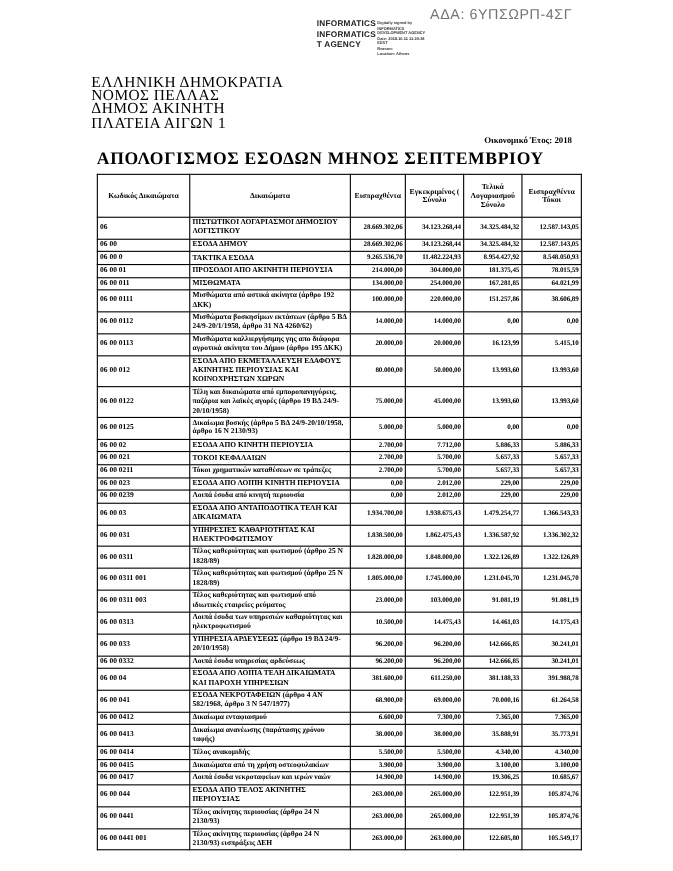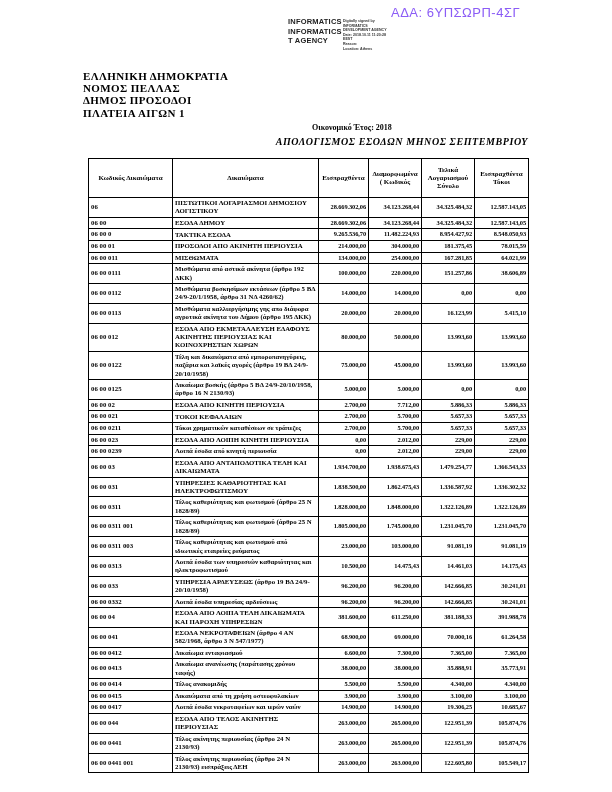--- a/index.html
+++ b/index.html
@@ -1,34 +1,34 @@
 <!DOCTYPE html>
 <html><head>
 <meta charset="utf-8">
 <style>
   html,body{margin:0;padding:0;}
   body{width:612px;height:792px;background:#ffffff;font-family:"Liberation Serif",serif;color:#000;}
   .page{position:relative;width:612px;height:792px;background:#fff;overflow:hidden;}
 
   .ada{position:absolute;left:391px;top:5px;font-family:"Liberation Sans",sans-serif;
-       font-size:13px;letter-spacing:.5px;color:#8b5cf6;}
+       font-size:13px;letter-spacing:.5px;color:#737373;}
 
   .stamp{position:absolute;left:288px;top:17px;width:120px;}
   .stamp-agency{position:absolute;left:0;top:0;width:56px;font-family:"Liberation Sans",sans-serif;
        font-weight:bold;font-size:7.5px;line-height:9.5px;letter-spacing:.2px;color:#222;}
   .stamp-sig{position:absolute;left:55px;top:2px;width:64px;font-family:"Liberation Sans",sans-serif;
        font-size:3.6px;line-height:4.6px;color:#333;font-weight:bold;}
 
-  .letterhead{position:absolute;left:83px;top:70px;font-weight:bold;font-size:11px;
+  .letterhead{position:absolute;left:83px;top:70px;font-weight:normal;font-size:14px;
        line-height:12.2px;letter-spacing:.4px;}
 
-  .fiscal-year{position:absolute;left:312px;top:123px;width:220px;text-align:left;
+  .fiscal-year{position:absolute;left:300px;top:123px;width:220px;text-align:right;
        font-weight:bold;font-size:8px;}
-  .report-title{position:absolute;left:88px;top:136px;width:440px;text-align:right;
-       font-weight:bold;font-size:10px;letter-spacing:.6px;font-style:italic;}
+  .report-title{position:absolute;left:88px;top:136px;width:440px;text-align:left;
+       font-weight:bold;font-size:16px;letter-spacing:.6px;}
 
   table.report{position:absolute;left:88px;top:158px;width:440px;border-collapse:collapse;
        table-layout:fixed;font-size:6.8px;font-weight:bold;}
   table.report th, table.report td{border:1.5px solid #000;padding:1px 2px;vertical-align:middle;
        overflow:hidden;}
   table.report th{text-align:center;font-size:7px;line-height:8.2px;height:36px;font-weight:bold;}
   td.c-code{width:80px;text-align:left;line-height:8.6px;vertical-align:bottom;white-space:nowrap;}
   td.c-desc{width:142px;text-align:left;line-height:8.4px;vertical-align:bottom;}
   td.c-num{width:48px;text-align:right;line-height:8.6px;vertical-align:bottom;
        white-space:nowrap;font-size:6.4px;letter-spacing:-.1px;}
@@ -55,21 +55,21 @@
         <div>Date: 2018.10.11 11:20:28</div>
         <div>EEST</div>
         <div>Reason:</div>
         <div>Location: Athens</div>
       </div>
   </div>
 
   <div class="letterhead">
       <div>ΕΛΛΗΝΙΚΗ ΔΗΜΟΚΡΑΤΙΑ</div>
       <div>ΝΟΜΟΣ ΠΕΛΛΑΣ</div>
-      <div>ΔΗΜΟΣ ΠΡΟΣΟΔΟΙ</div>
+      <div>ΔΗΜΟΣ ΑΚΙΝΗΤΗ</div>
       <div>ΠΛΑΤΕΙΑ ΑΙΓΩΝ 1</div>
     </div>
 
   <div class="fiscal-year">Οικονομικό Έτος: 2018</div>
 
   <div class="report-title">ΑΠΟΛΟΓΙΣΜΟΣ ΕΣΟΔΩΝ ΜΗΝΟΣ ΣΕΠΤΕΜΒΡΙΟΥ</div>
 
   <table class="report">
     <colgroup>
       <col class="w-code">
@@ -77,21 +77,21 @@
         <col class="w-n1">
       <col class="w-n2">
         <col class="w-n3">
         <col class="w-n4">
     </colgroup>
     <thead>
       <tr>
         <th>Κωδικός Δικαιώματα</th>
         <th>Δικαιώματα</th>
         <th>Εισπραχθέντα</th>
-        <th>Διαμορφωμένα ( Κωδικός</th>
+        <th>Εγκεκριμένος ( Σύνολο</th>
         <th>Τελικά Λογαριασμού Σύνολο</th>
         <th>Εισπραχθέντα Τόκοι</th>
       </tr>
     </thead>
     <tbody>
         <tr>
           <td class="c-code">06</td>
           <td class="c-desc">ΠΙΣΤΩΤΙΚΟΙ ΛΟΓΑΡΙΑΣΜΟΙ ΔΗΜΟΣΙΟΥ ΛΟΓΙΣΤΙΚΟΥ</td>
           <td class="c-num">28.669.302,06</td>
           <td class="c-num">34.123.268,44</td>

